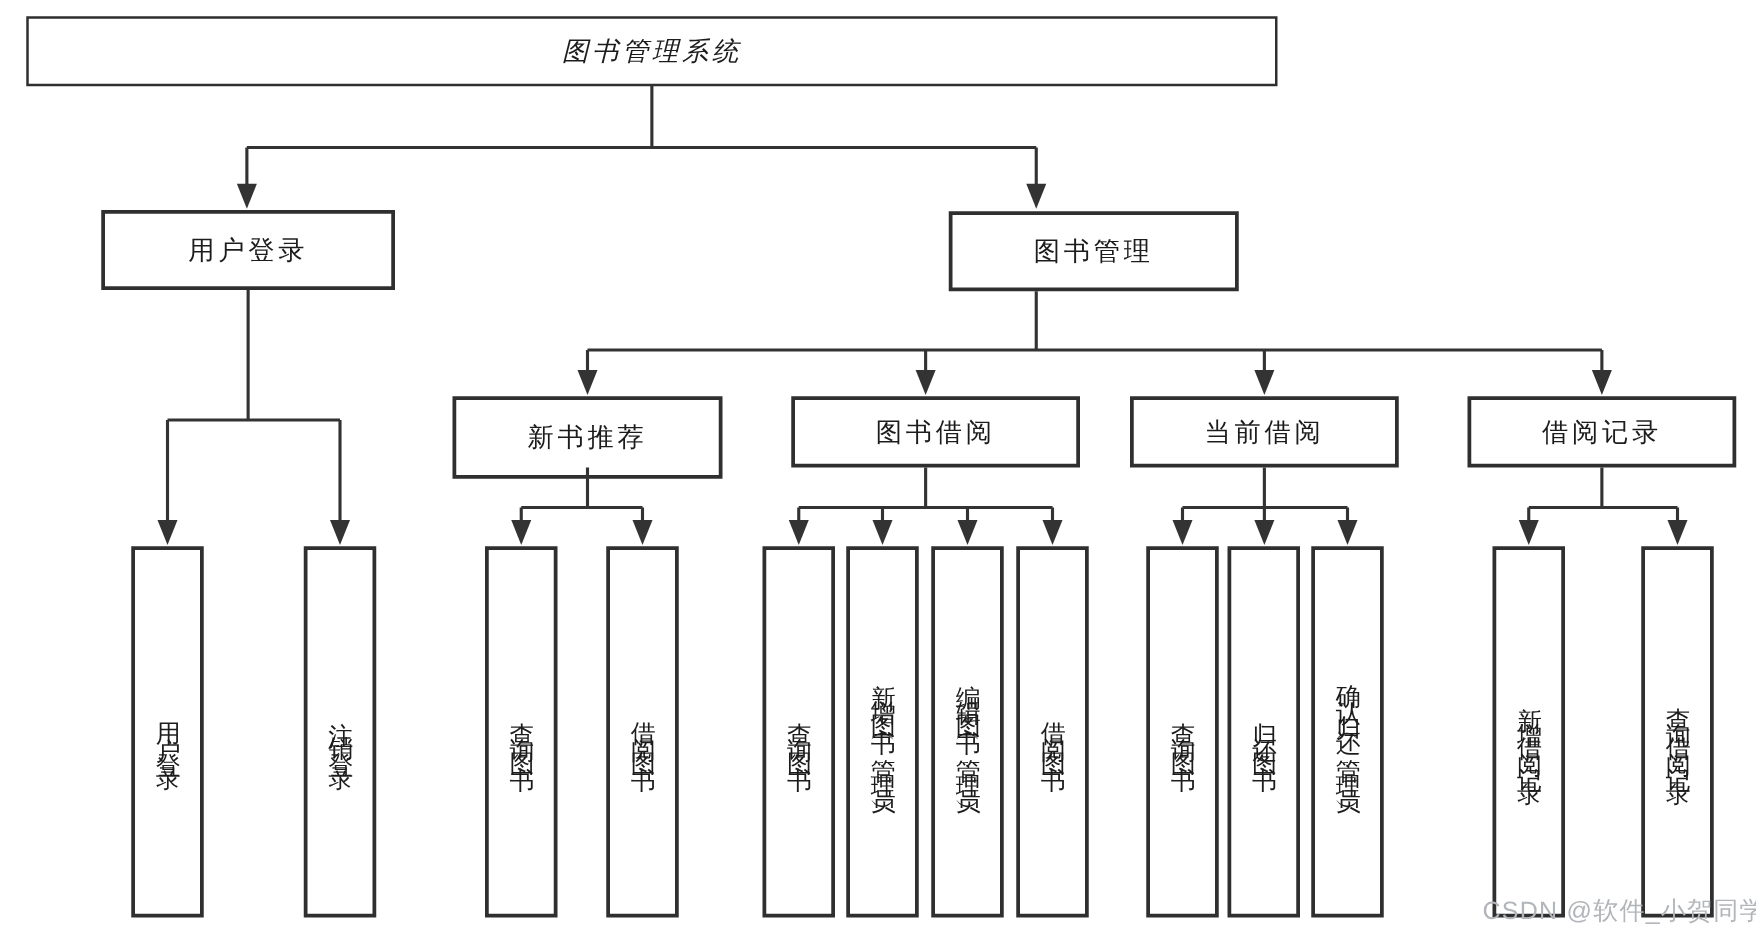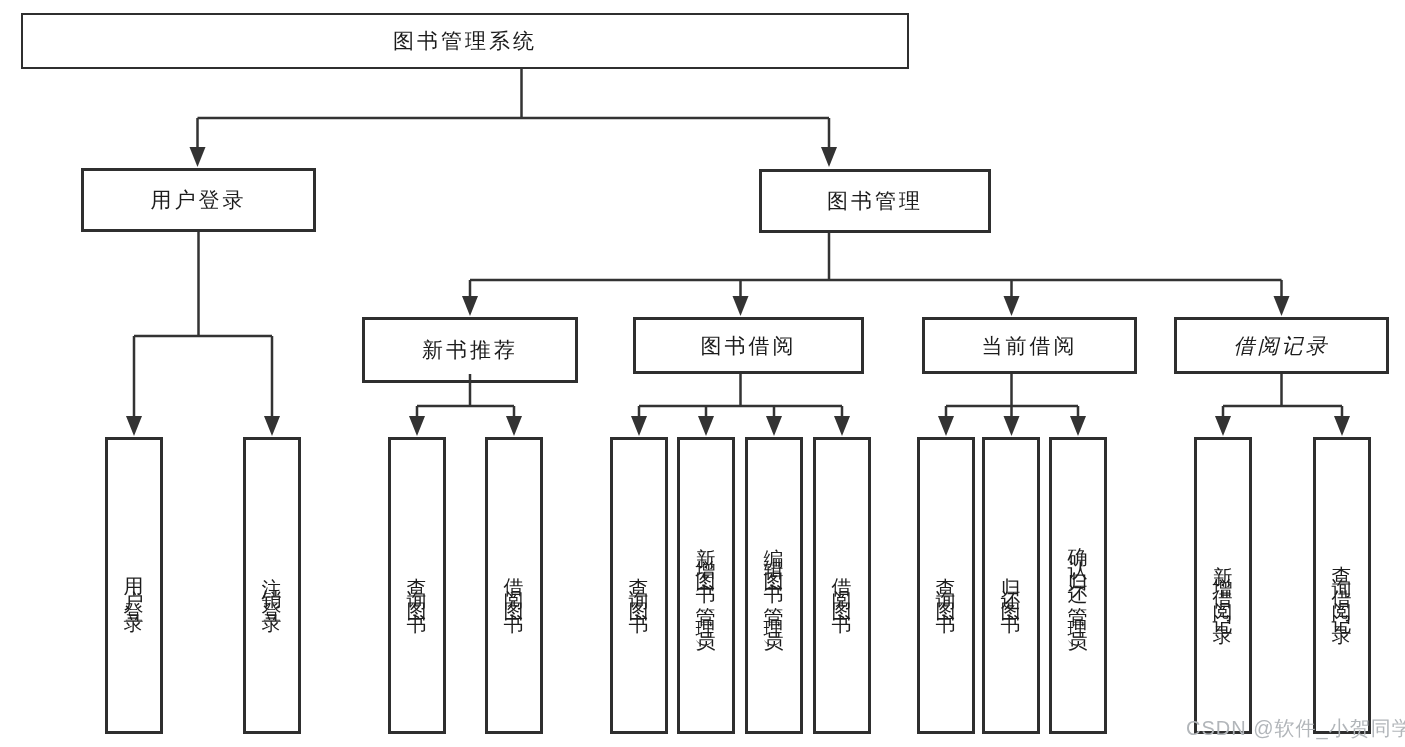--- a/index.html
+++ b/index.html
@@ -67,41 +67,41 @@
     color: #b2b6ba;
     z-index: 10;
     white-space: nowrap;
   }
 </style>
 </head>
 <body>
 
 <div id="canvas">
 
-  <div class="node root" style="left:21px; top:13px; width:888px; height:56px;">
+  <div class="node root" style="left:21px; top:13px; width:1001px; height:56px;font-style:italic;">
     <span class="hlabel">图书管理系统</span>
   </div>
 
   <div class="node" style="left:81px; top:168px; width:235px; height:64px;">
     <span class="hlabel">用户登录</span>
   </div>
   <div class="node" style="left:713px; top:169px; width:232px; height:64px;margin-left:46px;">
     <span class="hlabel">图书管理</span>
   </div>
 
   <div class="node" style="left:362px; top:317px; width:216px; height:66px;">
     <span class="hlabel">新书推荐</span>
   </div>
   <div class="node" style="left:633px; top:317px; width:231px; height:57px;">
     <span class="hlabel">图书借阅</span>
   </div>
-  <div class="node" style="left:904px; top:317px; width:215px; height:57px;margin-left:18px;">
+  <div class="node" style="left:904px; top:317px; width:215px; height:57px;">
     <span class="hlabel">当前借阅</span>
   </div>
-  <div class="node" style="left:1174px; top:317px; width:215px; height:57px;font-style:italic;">
+  <div class="node" style="left:1174px; top:317px; width:215px; height:57px;">
     <span class="hlabel">借阅记录</span>
   </div>
 
   <div class="node" style="left:105px; top:437px; width:58px; height:297px;">
     <span class="vlabel">用户登录</span>
   </div>
   <div class="node" style="left:243px; top:437px; width:58px; height:297px;">
     <span class="vlabel">注销登录</span>
   </div>
 

